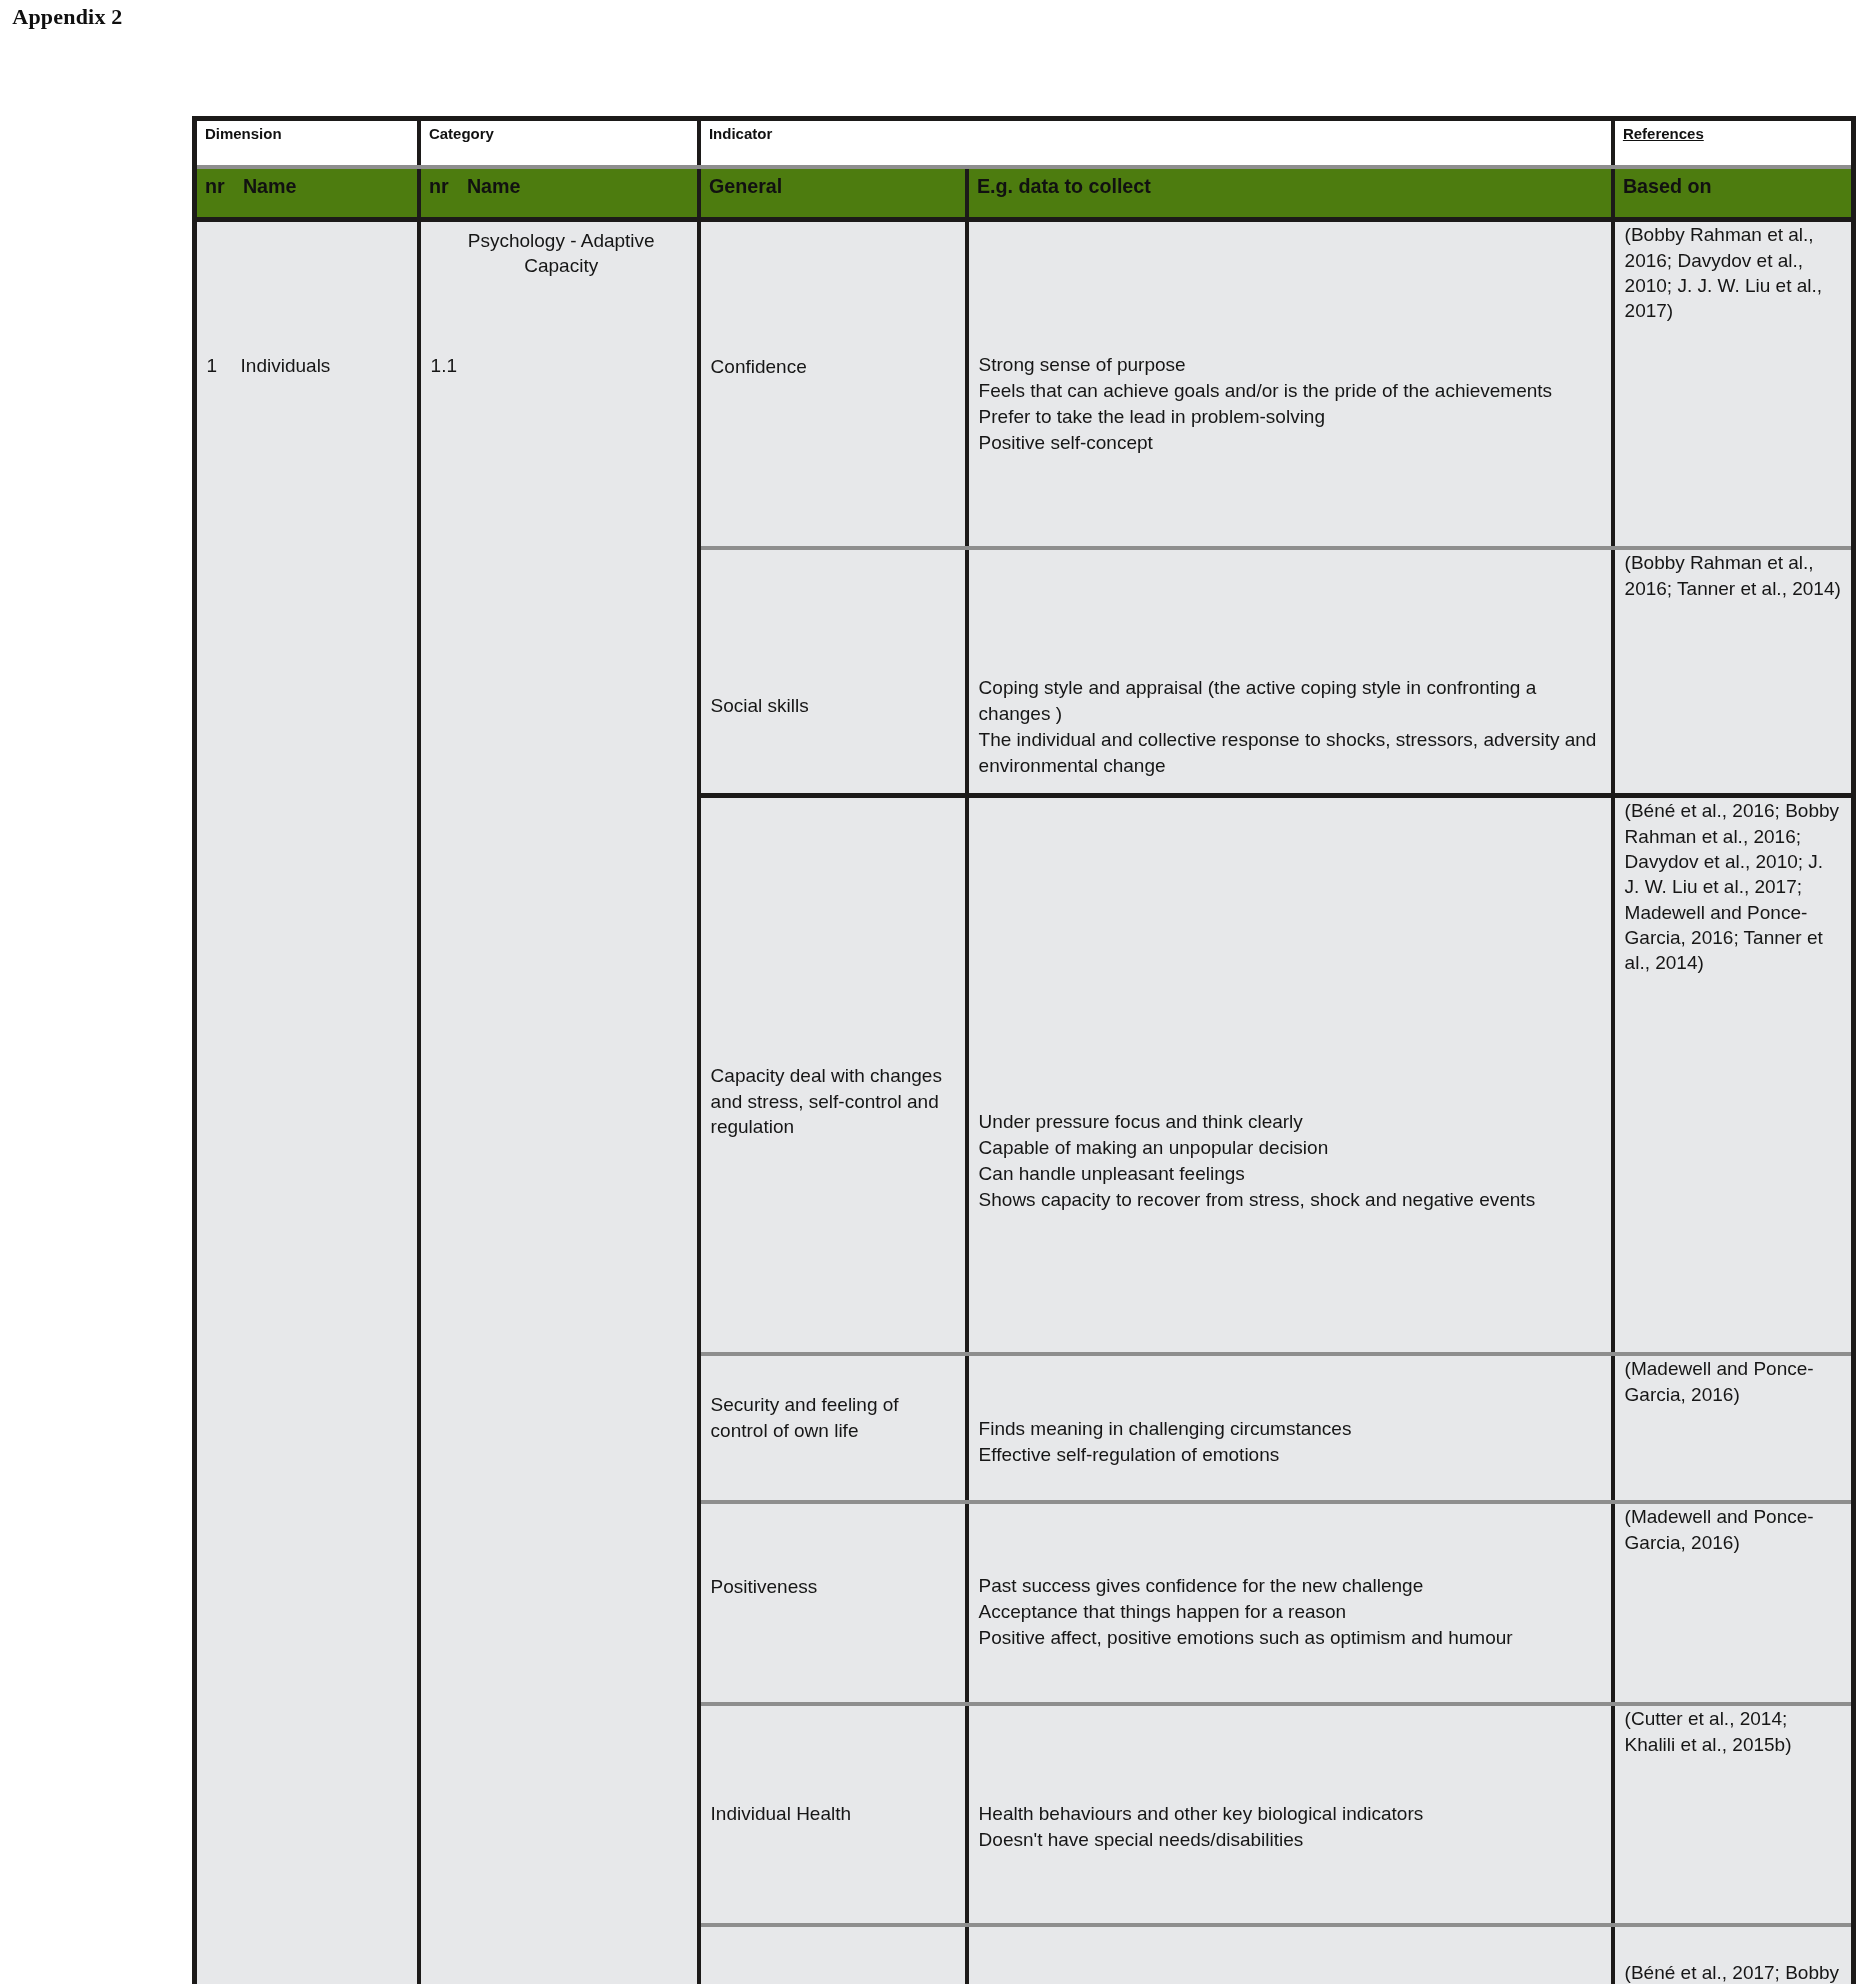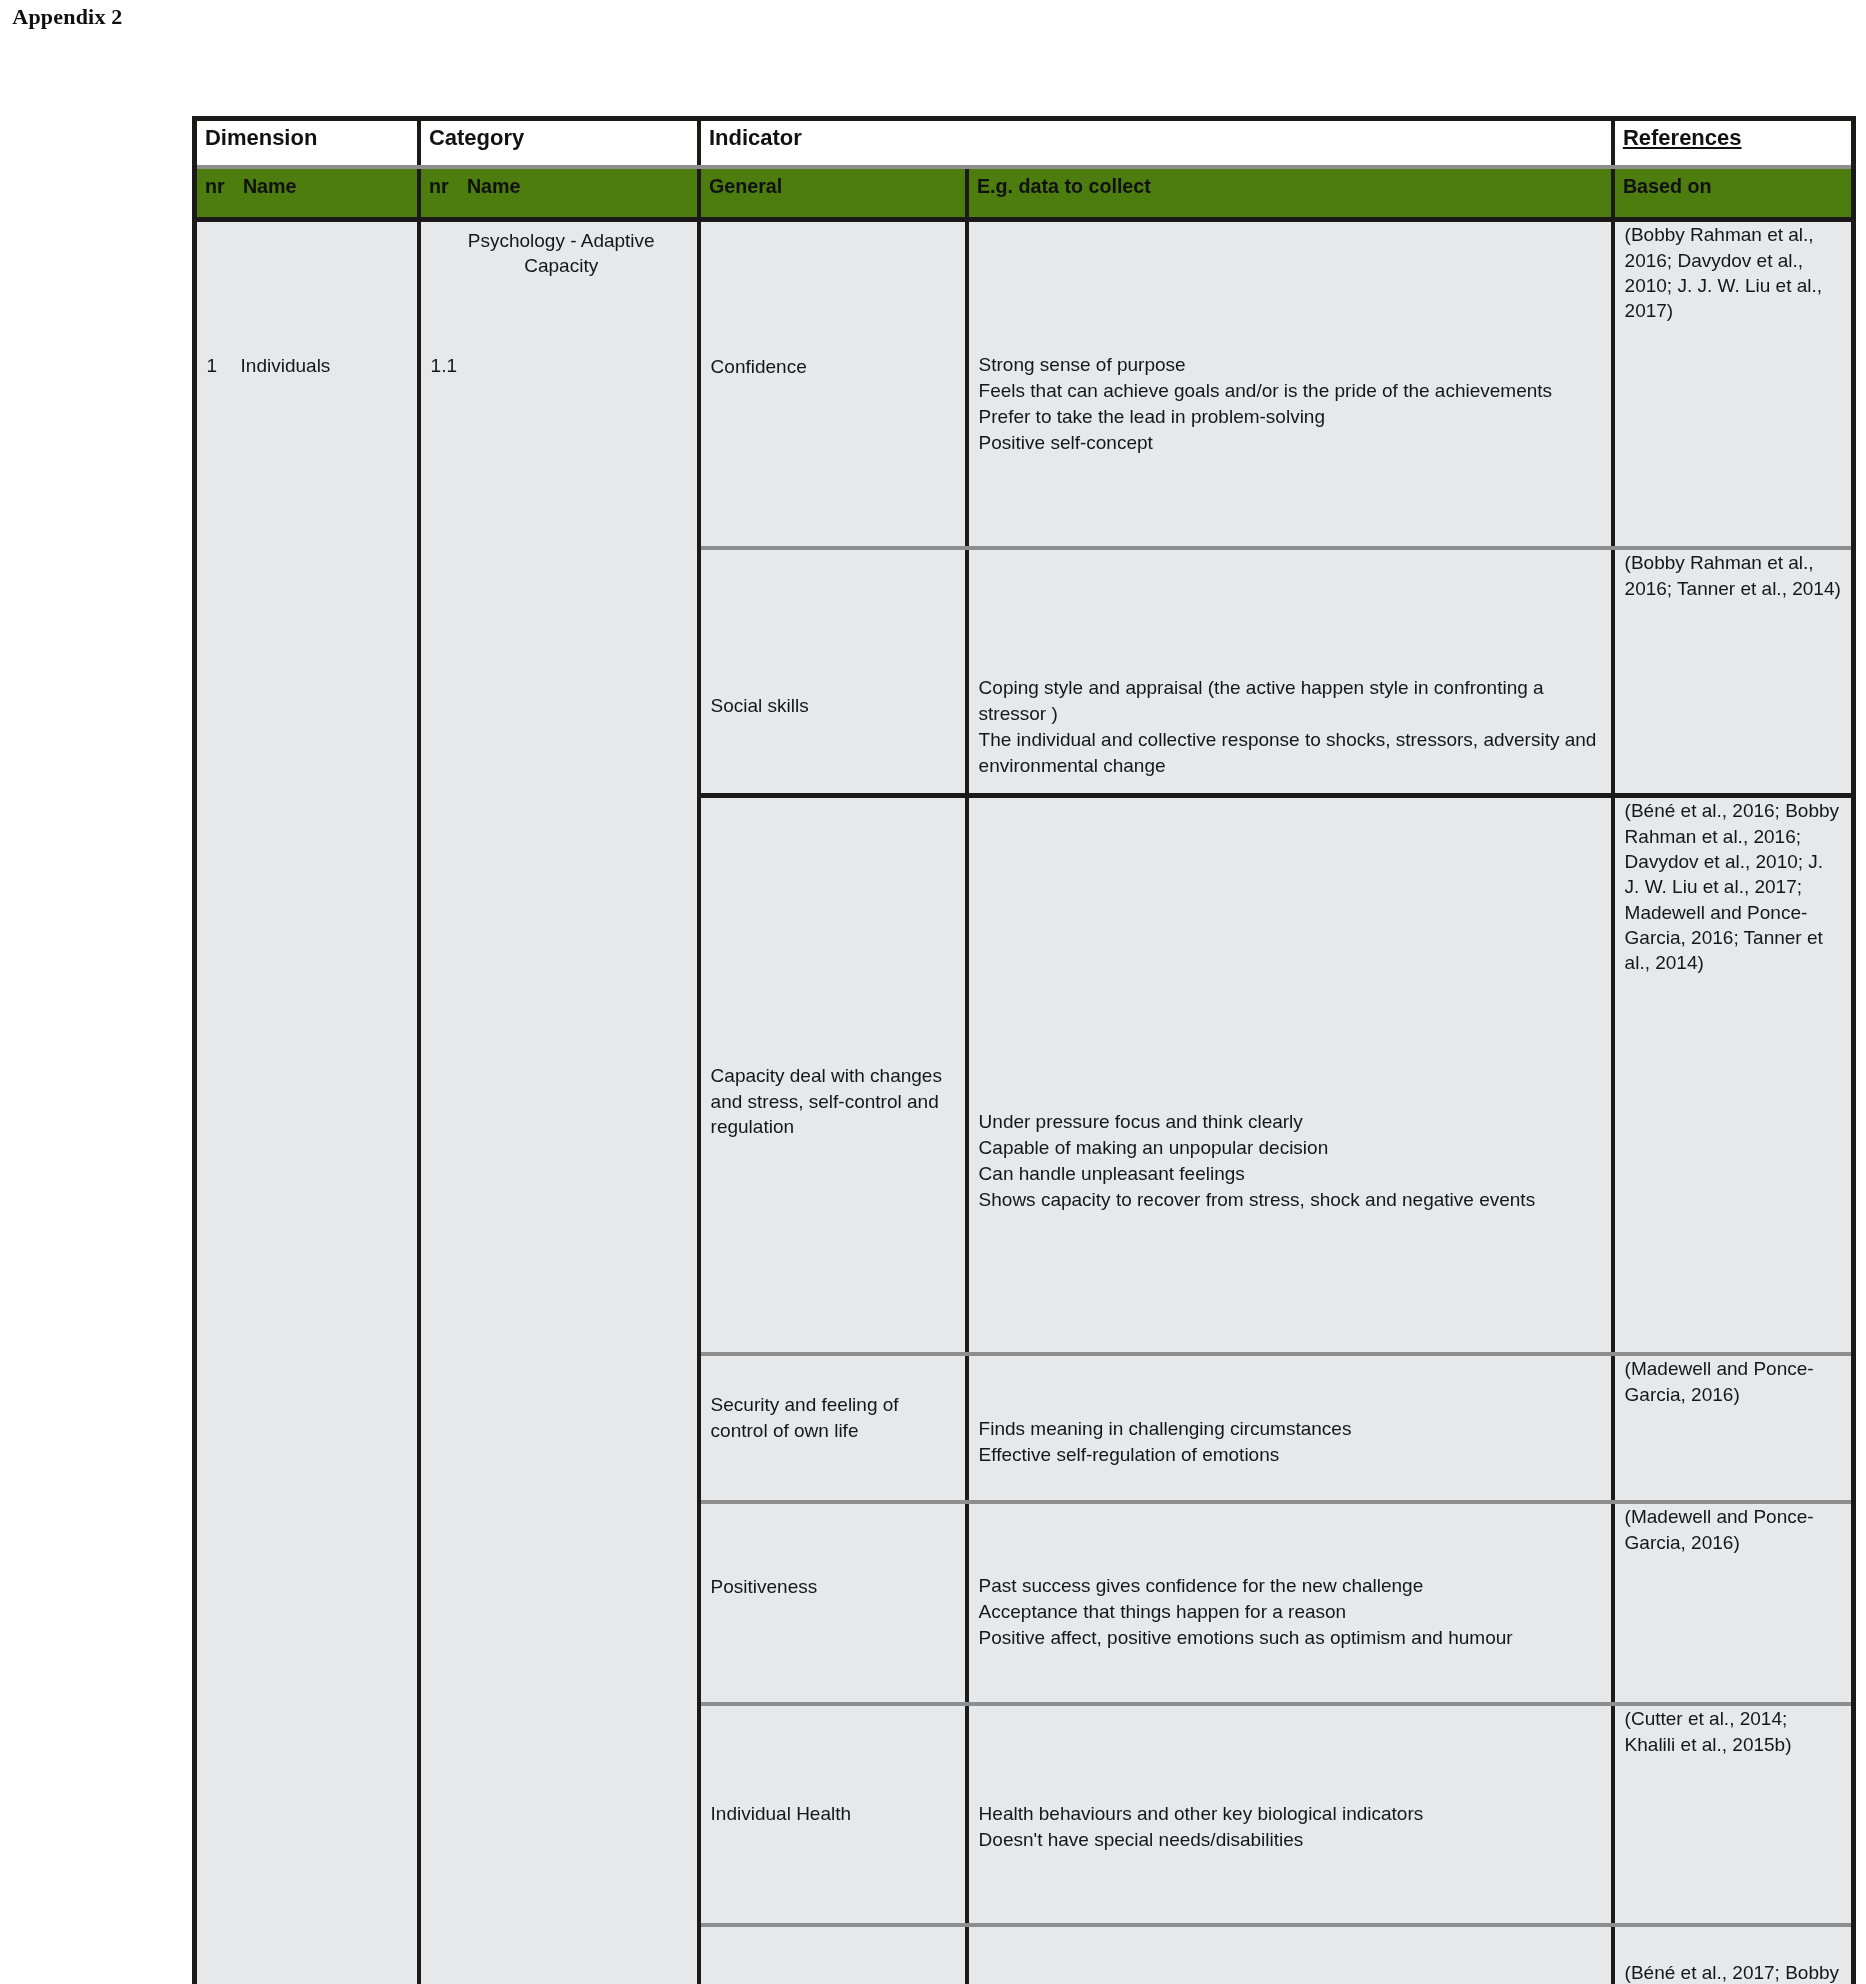--- a/index.html
+++ b/index.html
@@ -62,21 +62,21 @@
     margin: 0;
   }
 
   
   tr.hdr-top td {
     background: #ffffff;
     height: 40px;
     border-right: 4.4px solid #1c1a19;
     border-bottom: 4.4px solid #8e8e8e;
     padding: 4.4px 7.9px 0 7.9px;
-    font-size: 22px;
+    font-size: 15px;
     font-weight: bold;
     color: #111;
     vertical-align: top;
     white-space: nowrap;
   }
   tr.hdr-top td.last { border-right: none; text-decoration: underline; }
   tr.hdr-top td.nobord-r { border-right: none; }
 
   tr.hdr-sub td {
     background: #4d7c0f;
@@ -222,21 +222,21 @@
         <td class="ref-cell last">
           <span class="ref-inner">(Bobby Rahman et al., 2016; Davydov et al., 2010; J. J. W. Liu et al., 2017)</span>
         </td>
       </tr>
 
       <tr class="body-row sep-dark">
         <td class="gen-cell" style="height:243px;">
           <span class="gen-inner" style="display:block;padding-top:143px;">Social skills</span>
         </td>
         <td class="eg-cell">
-          <span class="eg-line" style="display:block;padding-top:125px;">Coping style and appraisal (the active happen style in confronting a stressor )</span>
+          <span class="eg-line" style="display:block;padding-top:125px;">Coping style and appraisal (the active coping style in confronting a changes )</span>
           <span class="eg-line">The individual and collective response to shocks, stressors, adversity and environmental change</span>
         </td>
         <td class="ref-cell last">
           <span class="ref-inner">(Bobby Rahman et al., 2016; Tanner et al., 2014)</span>
         </td>
       </tr>
 
       <tr class="body-row sep-grey">
         <td class="gen-cell" style="height:554px;">
           <span class="gen-inner" style="display:block;padding-top:265px;">Capacity deal with changes and stress, self-control and regulation</span>

